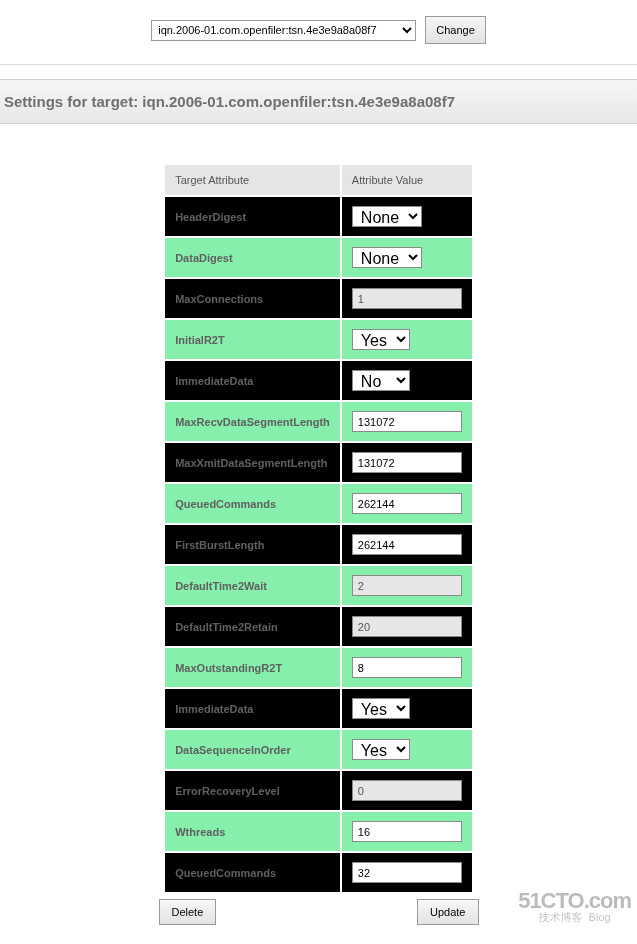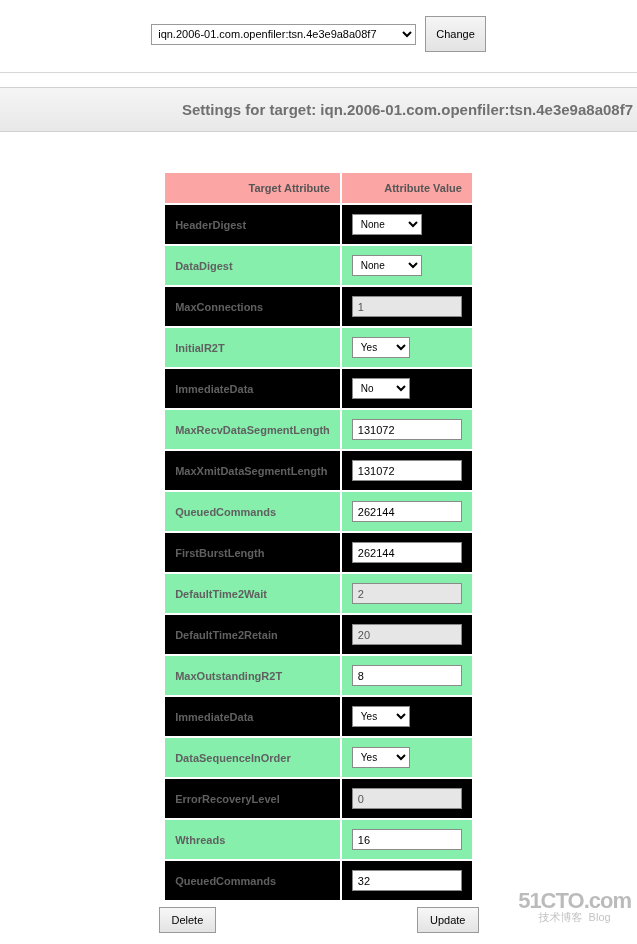--- a/index.html
+++ b/index.html
@@ -19,77 +19,77 @@
       font-size: 11px;
       width: 265px;
       height: 21px;
       border: 1px solid #9a9a9a;
       background: #fff;
       padding: 1px 2px;
     }
     .top-selector button {
       font-family: Verdana, Arial, sans-serif;
       font-size: 11px;
-      height: 36px;
+      height: 28px;
       padding: 2px 10px;
       border: 1px solid #9a9a9a;
       background: linear-gradient(#f5f5f5,#e3e3e3);
       cursor: pointer;
       margin-left: 6px;
     }
     hr.divider {
       border: none;
       border-top: 1px solid #d8d8d8;
       margin: 0;
     }
     .settings-header {
       background: linear-gradient(#f5f5f5,#e8e8e8);
       border-top: 1px solid #d0d0d0;
       border-bottom: 1px solid #d0d0d0;
-      text-align: right;
+      text-align: left;
       padding: 13px 4px;
       margin-top: 14px;
       font-size: 15px;
       font-weight: bold;
       color: #707070;
     }
     .table-wrap {
       padding: 40px 0 10px 0;
       text-align: center;
     }
     table.attr-table {
       margin: 0 auto;
       border-collapse: separate;
       border-spacing: 0;
       font-size: 11px;
     }
     table.attr-table th {
-      background: #fca5a5;
+      background: #e5e5e5;
       color: #555;
-      text-align: right;
-      font-weight: bold;
+      text-align: left;
+      font-weight: normal;
       padding: 9px 10px;
       border: 1px solid #fff;
     }
     table.attr-table td {
       padding: 9px 10px;
       text-align: left;
       border: 1px solid #fff;
       vertical-align: middle;
     }
     table.attr-table td.label {
       font-weight: bold;
       color: #606060;
       white-space: nowrap;
     }
     tr.row-blue td { background: #000000; }
     tr.row-purple td { background: #86efac; }
     .val-select {
       font-family: Verdana, Arial, sans-serif;
-      font-size: 10px;
+      font-size: 16px;
       border: 1px solid #8a8a8a;
       height: 21px;
       background: #fff;
       padding: 1px 4px;
     }
     .val-select.wide { width: 70px; }
     .val-select.narrow { width: 58px; }
     .val-text {
       font-family: Verdana, Arial, sans-serif;
       font-size: 11px;

